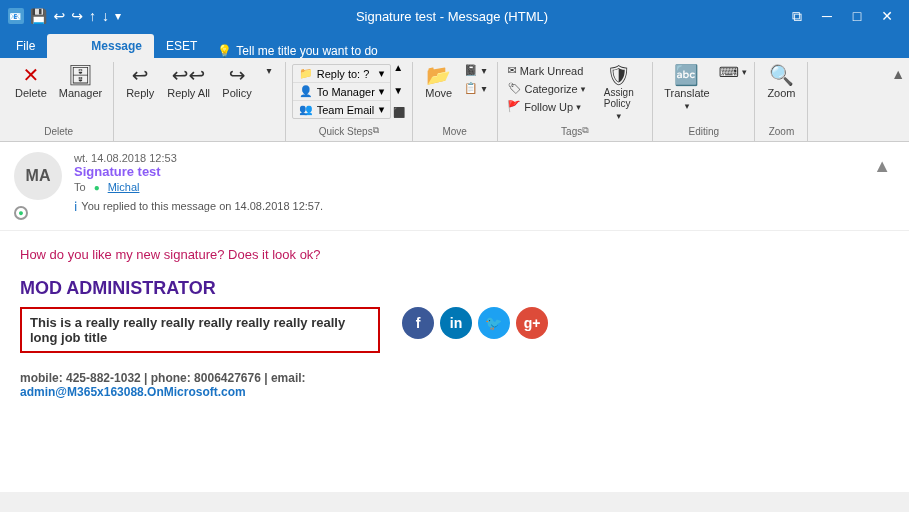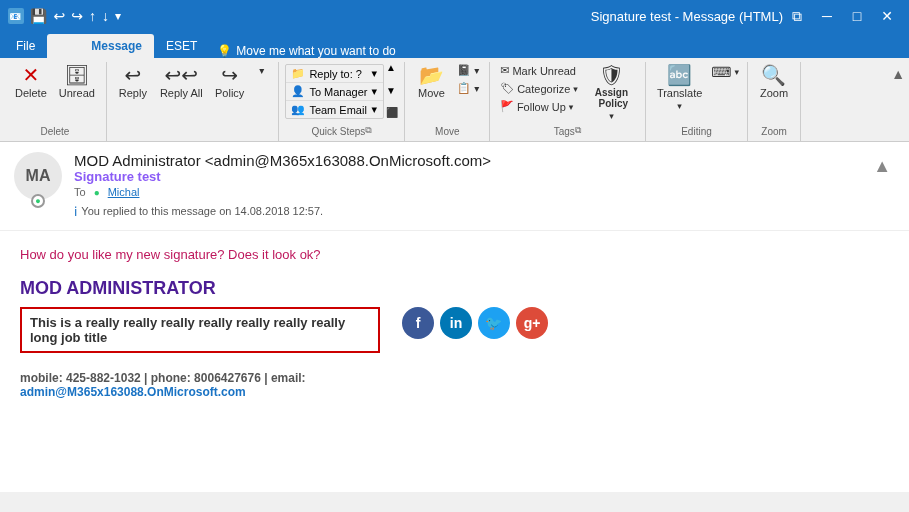--- a/index.html
+++ b/index.html
@@ -8,21 +8,21 @@
     
     .title-bar {
       background: #1a73c4;
       height: 32px;
       display: flex;
       align-items: center;
       padding: 0 8px;
       color: white;
     }
     .title-bar-left { display: flex; align-items: center; gap: 6px; }
-    .title-bar-title { flex: 1; text-align: right; font-size: 13px; color: white; }
+    .title-bar-title { flex: 1; text-align: center; font-size: 13px; color: white; }
     .title-bar-controls { display: flex; gap: 2px; }
     .title-btn {
       width: 28px; height: 28px; display: flex; align-items: center; justify-content: center;
       color: white; font-size: 14px; cursor: pointer; border-radius: 3px;
     }
     .win-icon { width: 16px; height: 16px; background: #4a9ed6; border-radius: 2px; display: flex; align-items: center; justify-content: center; font-size: 10px; }
 
     
     .ribbon-tabs {
       background: #1a73c4;
@@ -155,21 +155,21 @@
       background: #e8e8e8;
       border-radius: 50%;
       display: flex;
       align-items: center;
       justify-content: center;
       font-size: 16px;
       font-weight: bold;
       color: #555;
       flex-shrink: 0;
     }
-    .avatar-wrap { display: flex; flex-direction: column; align-items: center; gap: 0; }
+    .avatar-wrap { display: flex; flex-direction: column; align-items: flex-start; gap: 12px; }
     .online-indicator {
       width: 14px; height: 14px; border-radius: 50%;
       border: 2px solid white;
       display: flex; align-items: center; justify-content: center;
       font-size: 8px;
     }
     .email-meta { flex: 1; }
     .email-date { font-size: 11px; color: #666; }
     .email-from { font-size: 15px; color: #1f1f1f; }
     .email-subject { font-size: 13px; color: #8b5cf6; font-weight: 600; }
@@ -233,35 +233,35 @@
     <div class="title-btn close">✕</div>
   </div>
 </div>
 
 <div class="ribbon-tabs">
   <div class="ribbon-tab">File</div>
   <div class="ribbon-tab active">Message</div>
   <div class="ribbon-tab">ESET</div>
   <div class="ribbon-tab-tell">
     <span>💡</span>
-    <span>Move me what you want to do</span>
+    <span>Tell me title you want to do</span>
   </div>
 </div>
 
 <div class="ribbon">
 
   <div class="ribbon-group">
     <div class="ribbon-group-content">
       <div class="ribbon-btn">
         <span class="icon" style="color:#c00;">✕</span>
         <span>Delete</span>
       </div>
       <div class="ribbon-btn">
         <span class="icon">🗄</span>
-        <span>Unread</span>
+        <span>Manager</span>
       </div>
     </div>
     <div class="ribbon-label-row">
       <span class="ribbon-group-label">Delete</span>
     </div>
   </div>
 
   <div class="ribbon-group">
     <div class="ribbon-group-content">
       <div class="ribbon-btn">
@@ -348,21 +348,21 @@
           <span style="font-size:9px;">▾</span>
         </div>
         <div class="ribbon-btn-small">
           <span>🚩</span>
           <span>Follow Up</span>
           <span style="font-size:9px;">▾</span>
         </div>
       </div>
       <div class="ribbon-btn" style="min-width:55px;">
         <span class="icon">🛡</span>
-        <span style="font-size:10px;text-align:right;font-weight:bold;">Assign<br>Policy</span>
+        <span style="font-size:10px;text-align:left;">Assign<br>Policy</span>
         <span style="font-size:9px;">▾</span>
       </div>
     </div>
     <div class="ribbon-label-row">
       <span class="ribbon-group-label">Tags</span>
       <span class="expand-arrow">⧉</span>
     </div>
   </div>
 
   <div class="ribbon-group">
@@ -405,21 +405,21 @@
 <div class="content-wrapper">
 
   <div class="email-header">
     <div class="avatar-wrap">
       <div class="avatar">MA</div>
       <div class="online-indicator" style="background:white;border:2px solid #999;width:14px;height:14px;border-radius:50;margin-top:-6px;font-size:8px;display:flex;align-items:center;justify-content:center;">
         <span style="color:#2ecc71;font-size:9px;">●</span>
       </div>
     </div>
     <div class="email-meta">
-      <div class="email-from">MOD Administrator &lt;admin@M365x163088.OnMicrosoft.com&gt;</div>
+      <div class="email-date">wt. 14.08.2018 12:53</div>
       <div class="email-subject">Signature test</div>
       <div class="email-to-row">
         <span>To</span>
         <span style="color:#2ecc71;font-size:10px;">●</span>
         <span style="color:#1a73c4;cursor:pointer;text-decoration:underline;">Michal</span>
       </div>
       <div class="replied-notice">
         <span style="color:#1a73c4;font-size:13px;">ℹ</span>
         <span>You replied to this message on 14.08.2018 12:57.</span>
       </div>

